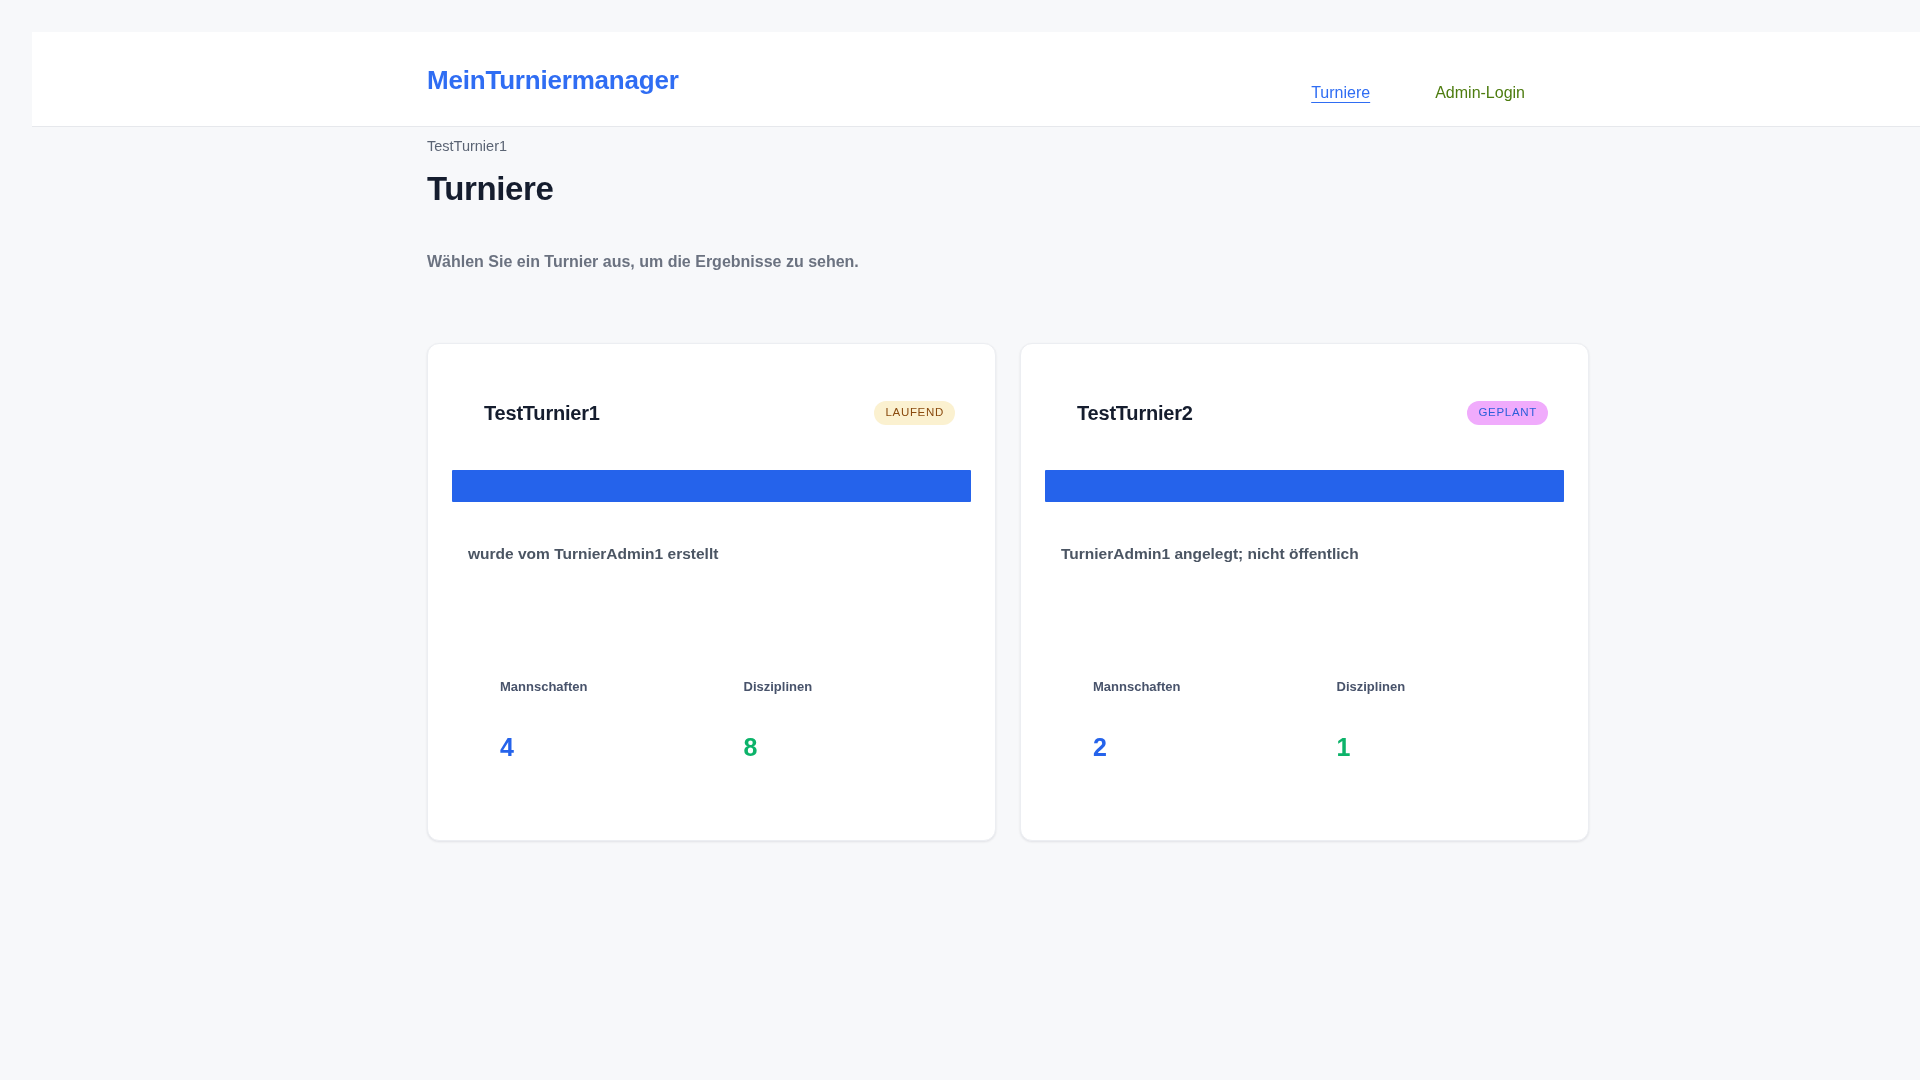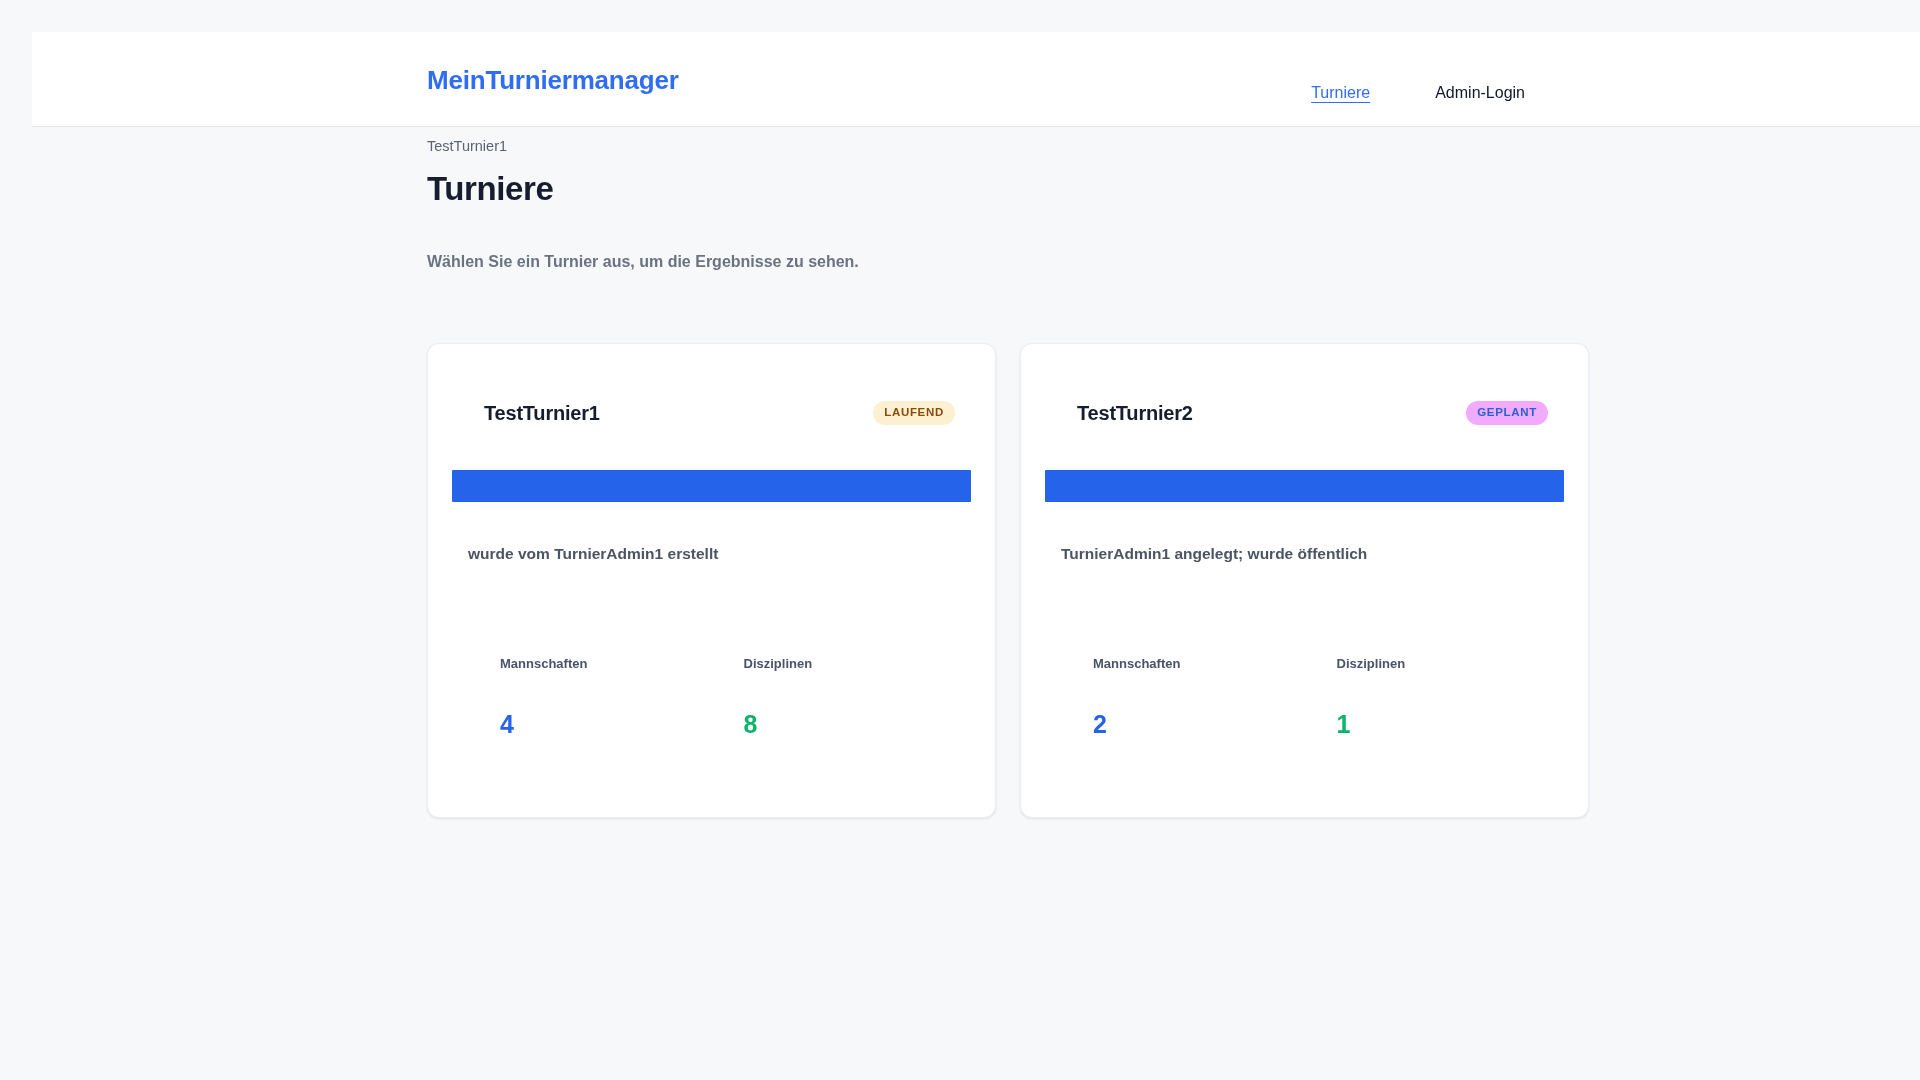--- a/index.html
+++ b/index.html
@@ -51,21 +51,21 @@
   .main-nav {
     display: flex;
     align-items: center;
     gap: 33px;
     padding-right: 379px;
     padding-top: 37px;
   }
 
   .nav-link {
     font-size: 16px;
-    color: #0f172a;
+    color: #4d7c0f;
     text-decoration: none;
     line-height: 1;
     padding-bottom: 2px;
     cursor: pointer;
   }
 
   .nav-link.active {
     color: #2f6df3;
     text-decoration: underline;
     text-underline-offset: 4px;
@@ -121,21 +121,21 @@
   .card-title {
     font-size: 20px;
     font-weight: bold;
     color: #151d2e;
     letter-spacing: -0.2px;
     line-height: 1.2;
   }
 
   .status-badge {
     font-size: 11.5px;
-    font-weight: bold;
+    font-weight: normal;
     letter-spacing: 0.7px;
     padding: 5px 11px;
     border-radius: 999px;
     white-space: nowrap;
     line-height: 1.2;
     text-align: center;
   }
 
   .status-badge.laufend {
     background: #fbf1d0;
@@ -166,20 +166,21 @@
     display: grid;
     grid-template-columns: repeat(2, 1fr);
     margin-top: 27px;
   }
 
   .stat-label {
     font-size: 13px;
     font-weight: bold;
     color: #48536b;
     line-height: 1.2;
+    margin-top: 23px;
   }
 
   .stat-value {
     margin-top: 8px;
     font-size: 25px;
     font-weight: bold;
     line-height: 1.1;
   }
 
   .stat-value.teams  { color: #2563eb; }
@@ -224,21 +225,21 @@
         </div>
       </div>
     </article>
 
     <article class="tournament-card">
       <div class="card-head">
         <h2 class="card-title">TestTurnier2</h2>
         <span class="status-badge geplant">GEPLANT</span>
       </div>
       <div class="card-rule"></div>
-      <p class="card-note">TurnierAdmin1 angelegt; wurde öffentlich</p>
+      <p class="card-note">TurnierAdmin1 angelegt; nicht öffentlich</p>
       <div class="stats-row">
         <div>
           <div class="stat-label">Mannschaften</div>
           <div class="stat-value teams">2</div>
         </div>
         <div>
           <div class="stat-label">Disziplinen</div>
           <div class="stat-value discip">1</div>
         </div>
       </div>

